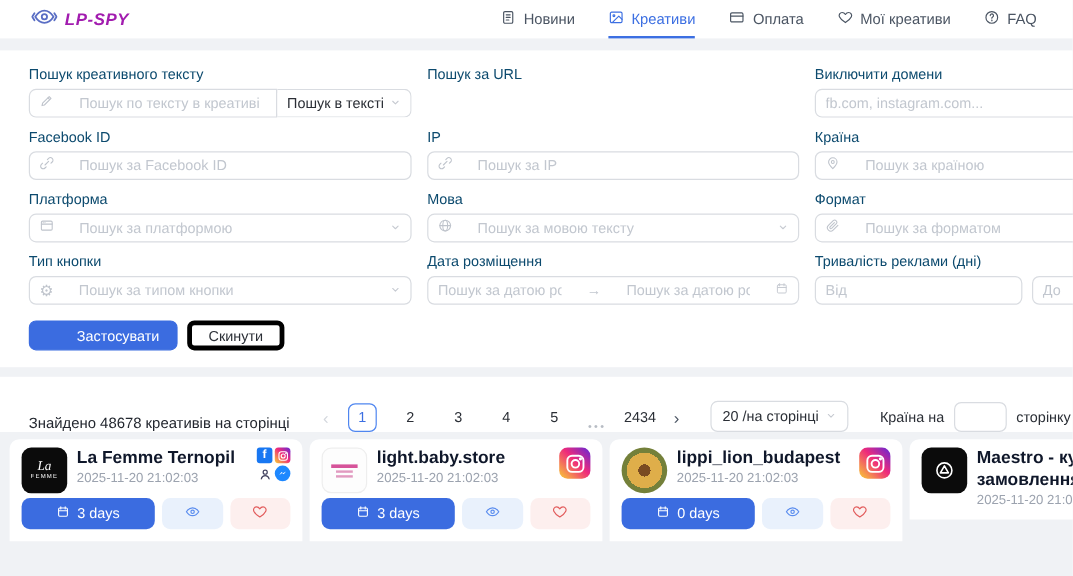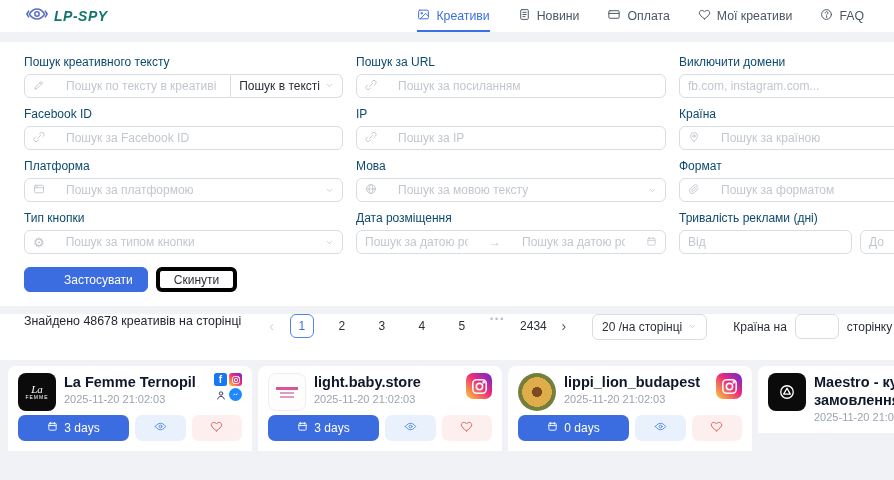--- a/index.html
+++ b/index.html
@@ -2,21 +2,21 @@
 <html><head>
 <meta charset="utf-8">
 <style>
   * { margin:0; padding:0; box-sizing:border-box; }
   html,body { width:894px; height:480px; overflow:hidden; }
   body { font-family:"Liberation Sans", sans-serif; background:#f0f2f5; color:#1f2937; }
   .viewport { position:relative; width:894px; height:480px; overflow:hidden; }
 
   
   header { height:32px; background:#fff; display:flex; align-items:center; justify-content:space-between; padding:0 30px 0 26px; }
-  .logo { display:flex; align-items:center; gap:6px; color:#0f766e; cursor:pointer; }
+  .logo { display:flex; align-items:center; gap:6px; color:#a21caf; cursor:pointer; }
   .logo-text { font-size:14px; font-weight:bold; font-style:italic; letter-spacing:.5px; }
   nav { display:flex; gap:28px; height:32px; }
   .nav-item { display:flex; align-items:center; gap:6px; font-size:12.3px; color:#4b5563; cursor:pointer; border-bottom:2px solid transparent; padding-top:2px; }
   .nav-item.active { color:#3c6fe2; border-bottom-color:#3c6fe2; font-weight:500; }
   .nav-item svg { flex:none; }
 
   
   .filters { background:#fff; margin-top:10px; padding:13px 0 14px 24px; }
   .fgrid { display:grid; grid-template-columns:319px 310px 282px; column-gap:13px; row-gap:9px; width:960px; }
   .field label { display:block; font-size:12px; font-weight:500; color:#0c4a6e; margin-bottom:5px; }
@@ -30,21 +30,21 @@
   .rangectl .arrow { color:#c2c7cf; font-size:12px; flex:none; }
   .duo { display:flex; gap:8px; }
   .duo .control { flex:1;justify-content:flex-end; }
   .gear-glyph { font-size:13px; line-height:1; color:#bfc4cc; }
   .actions { margin-top:13px; display:flex; gap:8px; }
   .btn { height:25px; padding:0 14px; border-radius:6px; font-size:12px; font-family:inherit; cursor:pointer; }
   .btn-primary { background:#3b6ce0; border:1px solid #3b6ce0; color:#fff;padding-left:39px; }
   .btn-default { background:#fff; border:4px solid #000000; color:#2b2f36; }
 
   
-  .pagebar { background:#fff; margin-top:8px; height:46px; display:flex; align-items:flex-start; padding:0 24px; gap:16px; }
+  .pagebar { background:#fff; margin-top:8px; height:46px; display:flex; align-items:flex-end; padding:0 24px; gap:16px; }
   .summary { font-size:12.4px; font-weight:500; color:#23272f; margin-right:12px; white-space:nowrap; }
   .pg-arrow { width:22px; height:24px; display:flex; align-items:center; justify-content:center; font-size:14px; cursor:pointer; }
   .pg-prev { color:#d3d7dd; }
   .pg-next { color:#4b5563; }
   .pg-num { min-width:24px; height:24px; display:flex; align-items:center; justify-content:center; font-size:12px; color:#2b2f36; border-radius:6px; cursor:pointer; }
   .pg-num.active { border:1px solid #4f86f0; color:#3c6fe2; font-weight:500; }
   .pg-dots { color:#b7bcc4; font-size:9px; letter-spacing:2px; width:24px; text-align:center; }
   .size-select { display:flex; align-items:center; gap:6px; border:1px solid #d9dce1; border-radius:6px; height:26px; padding:0 9px; font-size:12px; color:#2b2f36; margin-left:10px; cursor:pointer; white-space:nowrap; }
   .goto { display:flex; align-items:center; gap:8px; margin-left:10px; font-size:12px; color:#2b2f36; white-space:nowrap; }
   .goto input { width:44px; height:25px; border:1px solid #d9dce1; border-radius:6px; outline:none; font-size:12px; padding:0 6px; font-family:inherit; }
@@ -88,38 +88,38 @@
       <span>
         <svg width="22" height="16" viewBox="0 0 26 18" fill="none" stroke="#5a6ec4" stroke-width="1.8" stroke-linecap="round" stroke-linejoin="round">
           <path d="M4 9c2.5-4 5.5-6 9-6s6.5 2 9 6c-2.5 4-5.5 6-9 6s-6.5-2-9-6z"></path>
           <circle cx="13" cy="9" r="2.6"></circle>
           <path d="M3.2 5.5L1 9l2.2 3.5M22.8 5.5L25 9l-2.2 3.5"></path>
         </svg>
       </span>
       <span class="logo-text">LP-SPY</span>
     </div>
     <nav>
+      <div class="nav-item">
+        <span>
+          <svg width="13" height="13" viewBox="0 0 24 24" fill="none" stroke="currentColor" stroke-width="1.8" stroke-linecap="round" stroke-linejoin="round">
+            <rect x="5" y="3" width="14" height="18" rx="2"></rect>
+              <path d="M9 8h6M9 12h6M9 16h4"></path>
+          </svg>
+        </span>
+        <span>Новини</span>
+      </div>
       <div class="nav-item active">
         <span>
           <svg width="13" height="13" viewBox="0 0 24 24" fill="none" stroke="currentColor" stroke-width="1.8" stroke-linecap="round" stroke-linejoin="round">
             <rect x="3" y="4" width="18" height="16" rx="2"></rect>
               <circle cx="8.5" cy="9.5" r="1.4"></circle>
               <path d="M21 15l-5-5-9 9"></path>
           </svg>
         </span>
         <span>Креативи</span>
-      </div>
-      <div class="nav-item">
-        <span>
-          <svg width="13" height="13" viewBox="0 0 24 24" fill="none" stroke="currentColor" stroke-width="1.8" stroke-linecap="round" stroke-linejoin="round">
-            <rect x="5" y="3" width="14" height="18" rx="2"></rect>
-              <path d="M9 8h6M9 12h6M9 16h4"></path>
-          </svg>
-        </span>
-        <span>Новини</span>
       </div>
       <div class="nav-item">
         <span>
           <svg width="14" height="13" viewBox="0 0 24 24" fill="none" stroke="currentColor" stroke-width="1.8" stroke-linecap="round" stroke-linejoin="round">
             <rect x="2.5" y="5" width="19" height="14" rx="2"></rect>
               <path d="M2.5 10h19"></path>
           </svg>
         </span>
         <span>Оплата</span>
       </div>
@@ -164,30 +164,20 @@
             <span>
               <svg width="9" height="9" viewBox="0 0 24 24" fill="none" stroke="#c6cad1" stroke-width="2.4" stroke-linecap="round" stroke-linejoin="round">
                   <path d="M6 9l6 6 6-6"></path>
                 </svg>
             </span>
           </div>
         </div>
       </div>
       <div class="field">
         <label>Пошук за URL</label>
-        <div class="control">
-          <span>
-            <svg width="12" height="12" viewBox="0 0 24 24" fill="none" stroke="#bfc4cc" stroke-width="1.8" stroke-linecap="round" stroke-linejoin="round">
-              <path d="M9 15l6-6"></path>
-                <path d="M11 18l-2 2a4 4 0 0 1-6-6l2-2"></path>
-                <path d="M13 6l2-2a4 4 0 0 1 6 6l-2 2"></path>
-            </svg>
-          </span>
-          <input placeholder="Пошук за посиланням" style="">
-        </div>
       </div>
       <div class="field">
         <label>Виключити домени</label>
         <div class="control">
           <input placeholder="fb.com, instagram.com..." style="">
         </div>
       </div>
 
       <div class="field">
         <label>Facebook ID</label>

